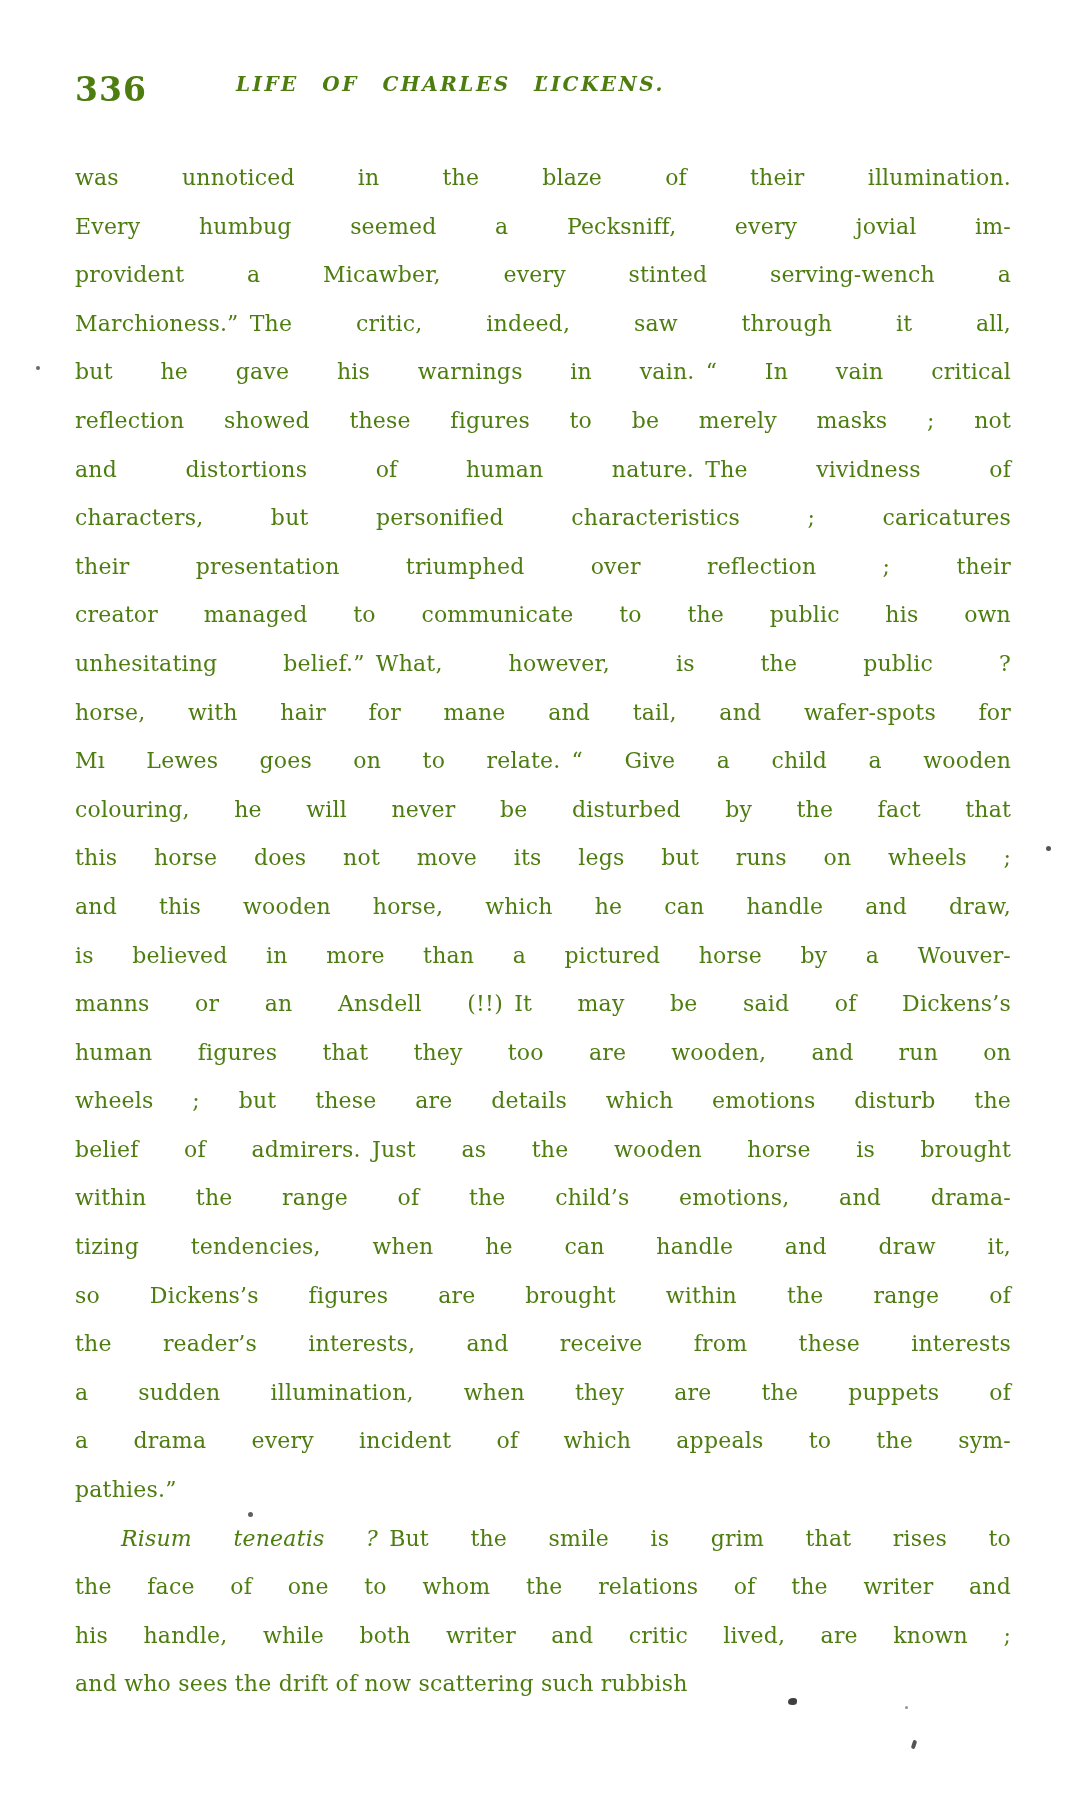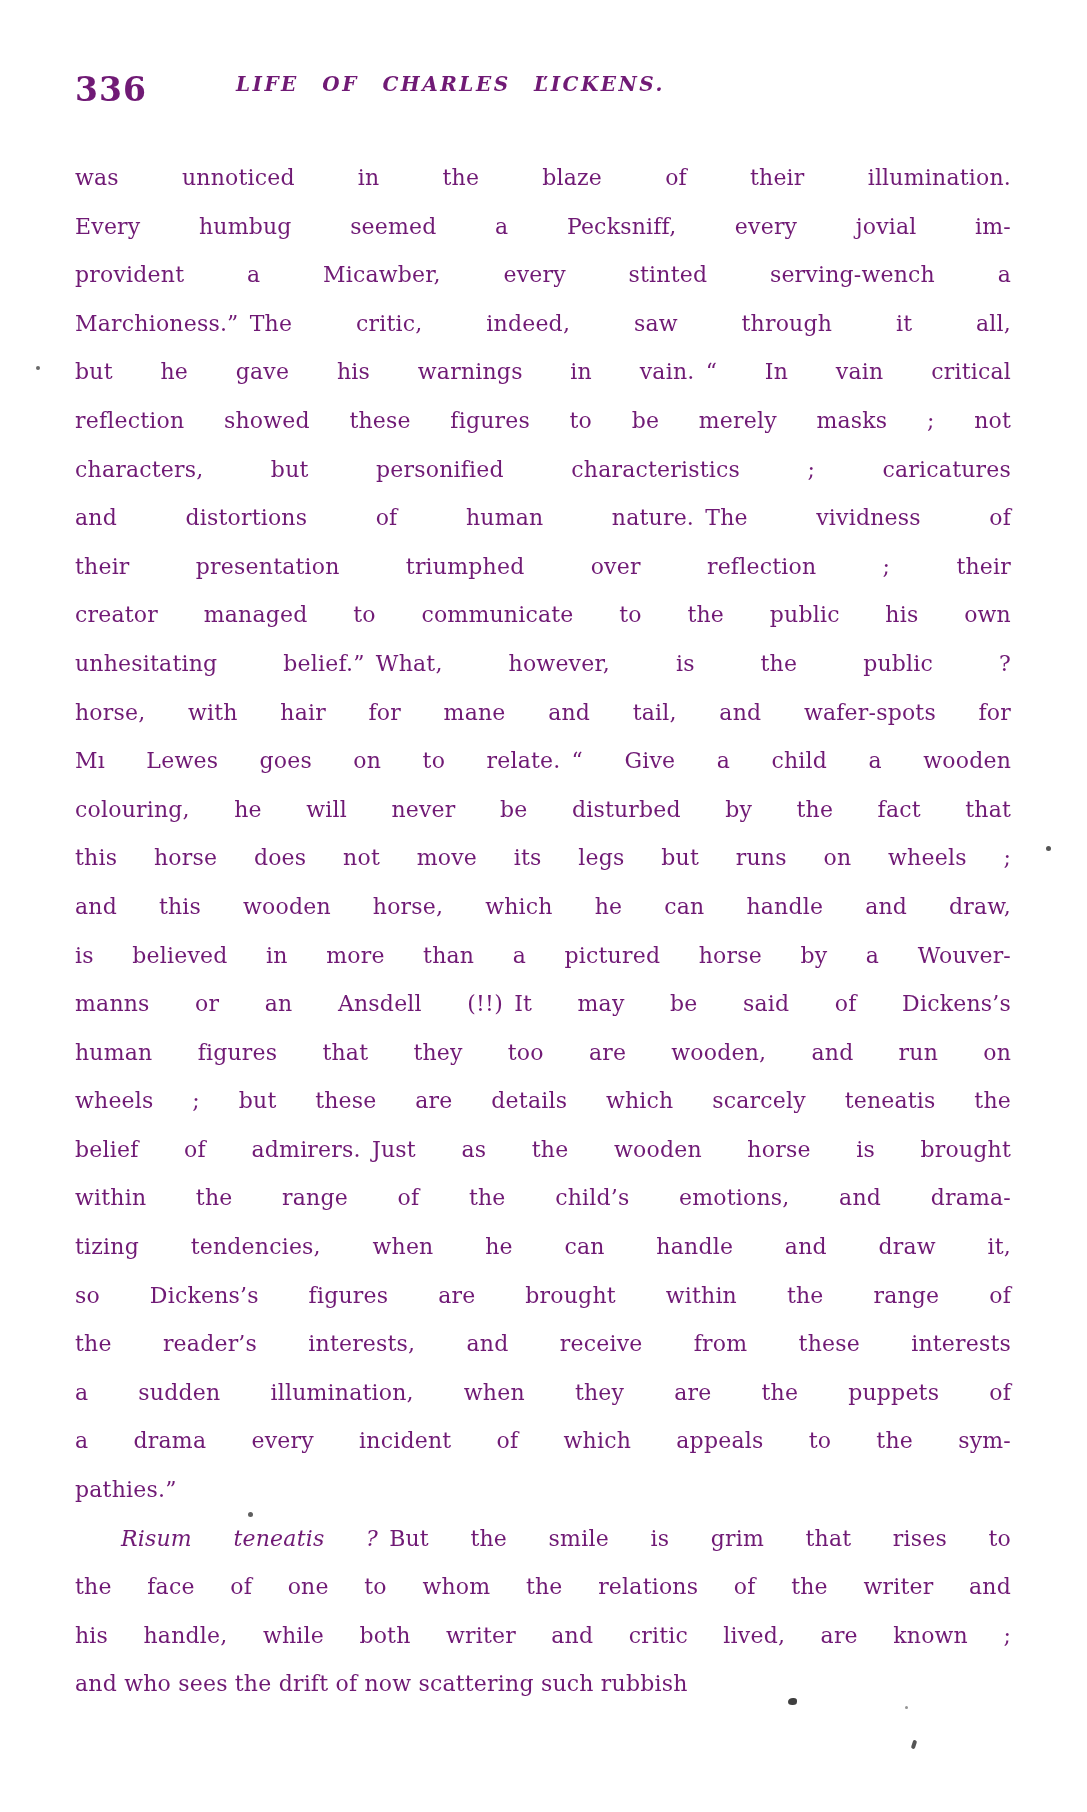--- a/index.html
+++ b/index.html
@@ -3,21 +3,21 @@
 <meta charset="utf-8">
 <style>
   html,body{margin:0;padding:0;background:#e8e8e8;}
   .page{
     position:relative;
     width:1087px;height:1812px;
     background:#ffffff;
     margin:0 auto;
     overflow:hidden;
     font-family:"DejaVu Serif", serif;
-    color:#701a75;
+    color:#4d7c0f;
   }
   .page-number{
     position:absolute;left:75px;top:70px;
     font-size:33px;font-weight:700;letter-spacing:1px;
   }
   .running-title{
     position:absolute;left:236px;top:72px;
     font-size:20px;font-style:italic;font-weight:600;
     letter-spacing:2.5px;word-spacing:14px;
     white-space:nowrap;
@@ -57,34 +57,34 @@
   <div class="page-number">336</div>
   <div class="running-title">LIFE OF CHARLES ĽICKENS.</div>
 
   <div class="body-text">
       <div class="line"><span>was unnoticed in the blaze of their illumination.</span></div>
       <div class="line"><span>Every humbug seemed a Pecksniff, every jovial im-</span></div>
       <div class="line"><span>provident a Micawber, every stinted serving-wench a</span></div>
       <div class="line"><span>Marchioness.” The critic, indeed, saw through it all,</span></div>
       <div class="line"><span>but he gave his warnings in vain. “ In vain critical</span></div>
       <div class="line"><span>reflection showed these figures to be merely masks ; not</span></div>
+      <div class="line"><span>and distortions of human nature. The vividness of</span></div>
       <div class="line"><span>characters, but personified characteristics ; caricatures</span></div>
-      <div class="line"><span>and distortions of human nature. The vividness of</span></div>
       <div class="line"><span>their presentation triumphed over reflection ; their</span></div>
       <div class="line"><span>creator managed to communicate to the public his own</span></div>
       <div class="line"><span>unhesitating belief.” What, however, is the public ?</span></div>
       <div class="line"><span>horse, with hair for mane and tail, and wafer-spots for</span></div>
       <div class="line"><span>Mı Lewes goes on to relate. “ Give a child a wooden</span></div>
       <div class="line"><span>colouring, he will never be disturbed by the fact that</span></div>
       <div class="line"><span>this horse does not move its legs but runs on wheels ;</span></div>
       <div class="line"><span>and this wooden horse, which he can handle and draw,</span></div>
       <div class="line"><span>is believed in more than a pictured horse by a Wouver-</span></div>
       <div class="line"><span>manns or an Ansdell (!!) It may be said of Dickens’s</span></div>
       <div class="line"><span>human figures that they too are wooden, and run on</span></div>
-      <div class="line"><span>wheels ; but these are details which scarcely teneatis the</span></div>
+      <div class="line"><span>wheels ; but these are details which emotions disturb the</span></div>
       <div class="line"><span>belief of admirers. Just as the wooden horse is brought</span></div>
       <div class="line"><span>within the range of the child’s emotions, and drama-</span></div>
       <div class="line"><span>tizing tendencies, when he can handle and draw it,</span></div>
       <div class="line"><span>so Dickens’s figures are brought within the range of</span></div>
       <div class="line"><span>the reader’s interests, and receive from these interests</span></div>
       <div class="line"><span>a sudden illumination, when they are the puppets of</span></div>
       <div class="line"><span>a drama every incident of which appeals to the sym-</span></div>
       <div class="line no-just"><span>pathies.”</span></div>
       <div class="line indent"><span class="italic">Risum teneatis ?</span><span> But the smile is grim that rises to</span></div>
       <div class="line"><span>the face of one to whom the relations of the writer and</span></div>

